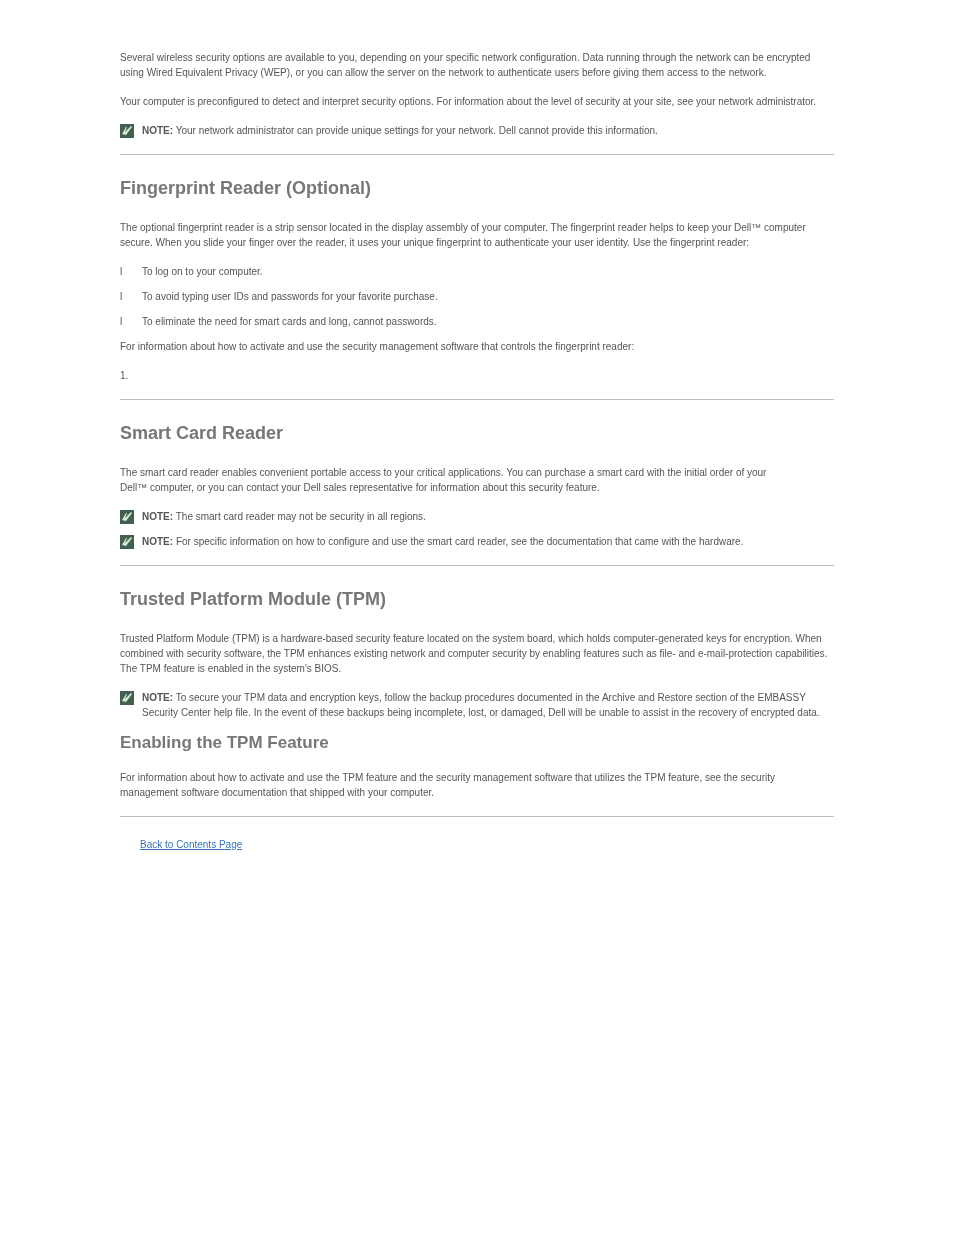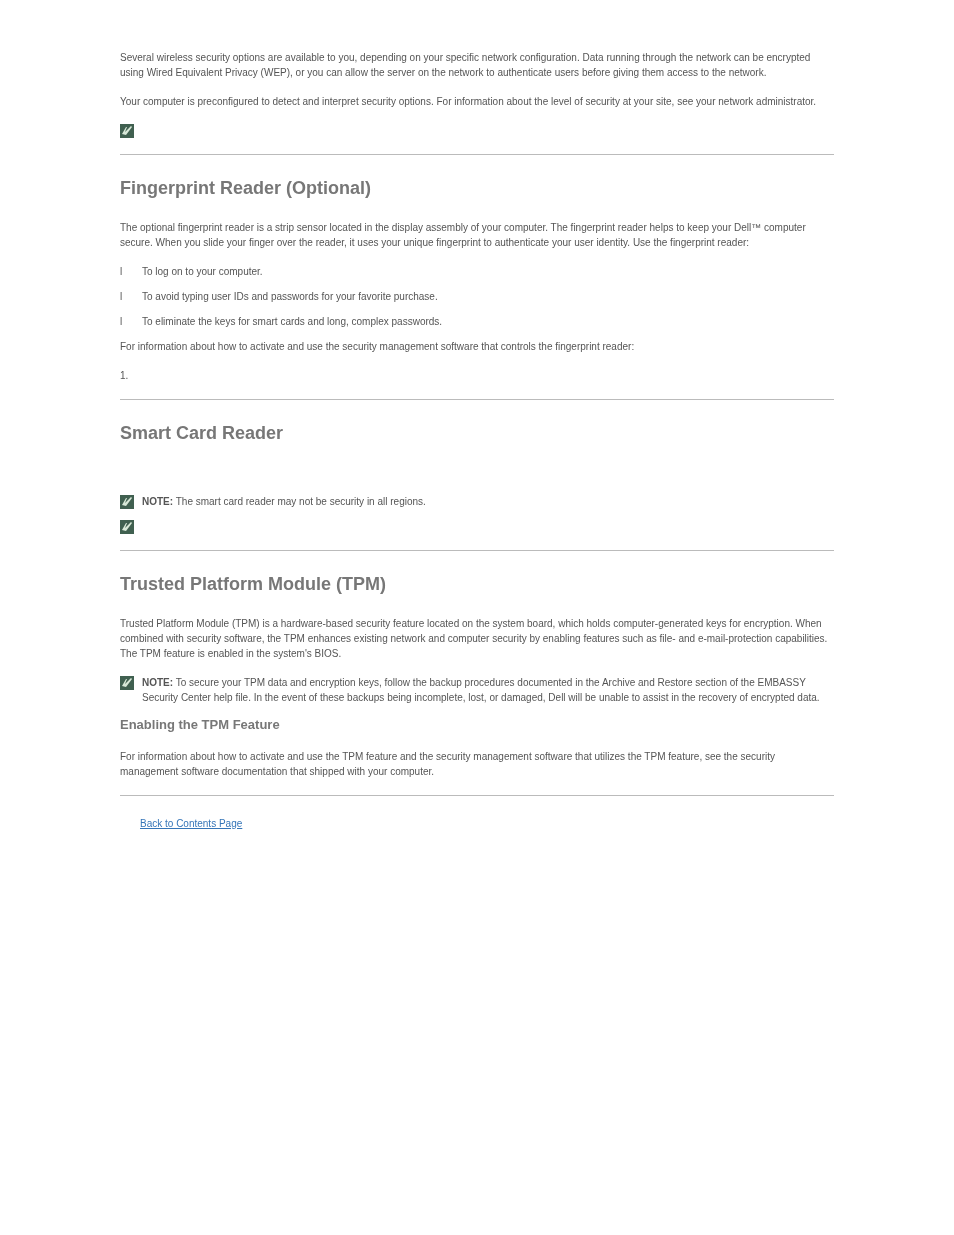--- a/index.html
+++ b/index.html
@@ -32,21 +32,21 @@
     margin: 16px 0 20px 0;
   }
   .h3 {
     font-size: 18px;
     font-weight: bold;
     color: #777;
     margin-bottom: 18px;
     margin-top: 6px;
   }
   .h4 {
-    font-size: 13px;
+    font-size: 17px;
     font-weight: bold;
     color: #777;
     margin-bottom: 14px;
     margin-top: 8px;
   }
   .list-num {
     display: flex;
     gap: 10px;
     margin-bottom: 10px;
   }
@@ -69,55 +69,59 @@
 <div class="para">Your computer is preconfigured to detect and interpret security options. For information about the level of security at your site, see your network administrator.</div>
 
 
 <div class="note-row">
   <span class="note-icon">
     <svg viewBox="0 0 14 14">
         <rect x="0" y="0" width="14" height="14" fill="#406050"></rect>
         <path d="M2 10 L6 3 L7 3 L5 8 L11 2 L12 3 L6 11 Z" fill="#d8e8d8"></path>
       </svg>
   </span>
+  <div>
+    <span class="note-label">NOTE:</span><span> Your network administrator can provide unique settings for your network. Dell cannot provide this information.</span>
+  </div>
 </div>
 
 <hr class="section-rule">
 
 
 <div class="h3">Fingerprint Reader (Optional)</div>
 
 <div class="para">The optional fingerprint reader is a strip sensor located in the display assembly of your computer. The fingerprint reader helps to keep your Dell™ computer secure. When you slide your finger over the reader, it uses your unique fingerprint to authenticate your user identity. Use the fingerprint reader:</div>
 
 <div class="list-num">
   <span class="num">l</span>
   <span>To log on to your computer.</span>
 </div>
 <div class="list-num">
   <span class="num">l</span>
   <span>To avoid typing user IDs and passwords for your favorite purchase.</span>
 </div>
 <div class="list-num">
   <span class="num">l</span>
-  <span>To eliminate the keys for smart cards and long, complex passwords.</span>
+  <span>To eliminate the need for smart cards and long, cannot passwords.</span>
 </div>
 
 <div class="para">For information about how to activate and use the security management software that controls the fingerprint reader:</div>
 
 <div class="list-num">
   <span class="num">1.</span>
 </div>
 
 <hr class="section-rule">
 
 
 <div class="h3">Smart Card Reader</div>
 
 <div class="para">
-  <br>
+  <span>The smart card reader enables convenient portable access to your critical applications. You can purchase a smart card with the initial order of your </span><br>
+  <span>Dell™ computer, or you can contact your Dell sales representative for information about this security feature.</span>
 </div>
 
 <div class="note-row">
   <span class="note-icon">
     <svg viewBox="0 0 14 14">
         <rect x="0" y="0" width="14" height="14" fill="#406050"></rect>
         <path d="M2 10 L6 3 L7 3 L5 8 L11 2 L12 3 L6 11 Z" fill="#d8e8d8"></path>
       </svg>
   </span>
   <div>
@@ -125,20 +129,23 @@
   </div>
 </div>
 
 <div class="note-row">
   <span class="note-icon">
     <svg viewBox="0 0 14 14">
         <rect x="0" y="0" width="14" height="14" fill="#406050"></rect>
         <path d="M2 10 L6 3 L7 3 L5 8 L11 2 L12 3 L6 11 Z" fill="#d8e8d8"></path>
       </svg>
   </span>
+  <div>
+    <span class="note-label">NOTE:</span><span> For specific information on how to configure and use the smart card reader, see the documentation that came with the hardware.</span>
+  </div>
 </div>
 
 <hr class="section-rule">
 
 
 <div class="h3">Trusted Platform Module (TPM)</div>
 
 <div class="para">Trusted Platform Module (TPM) is a hardware-based security feature located on the system board, which holds computer-generated keys for encryption. When combined with security software, the TPM enhances existing network and computer security by enabling features such as file- and e-mail-protection capabilities. The TPM feature is enabled in the system's BIOS.</div>
 
 <div class="note-row">

